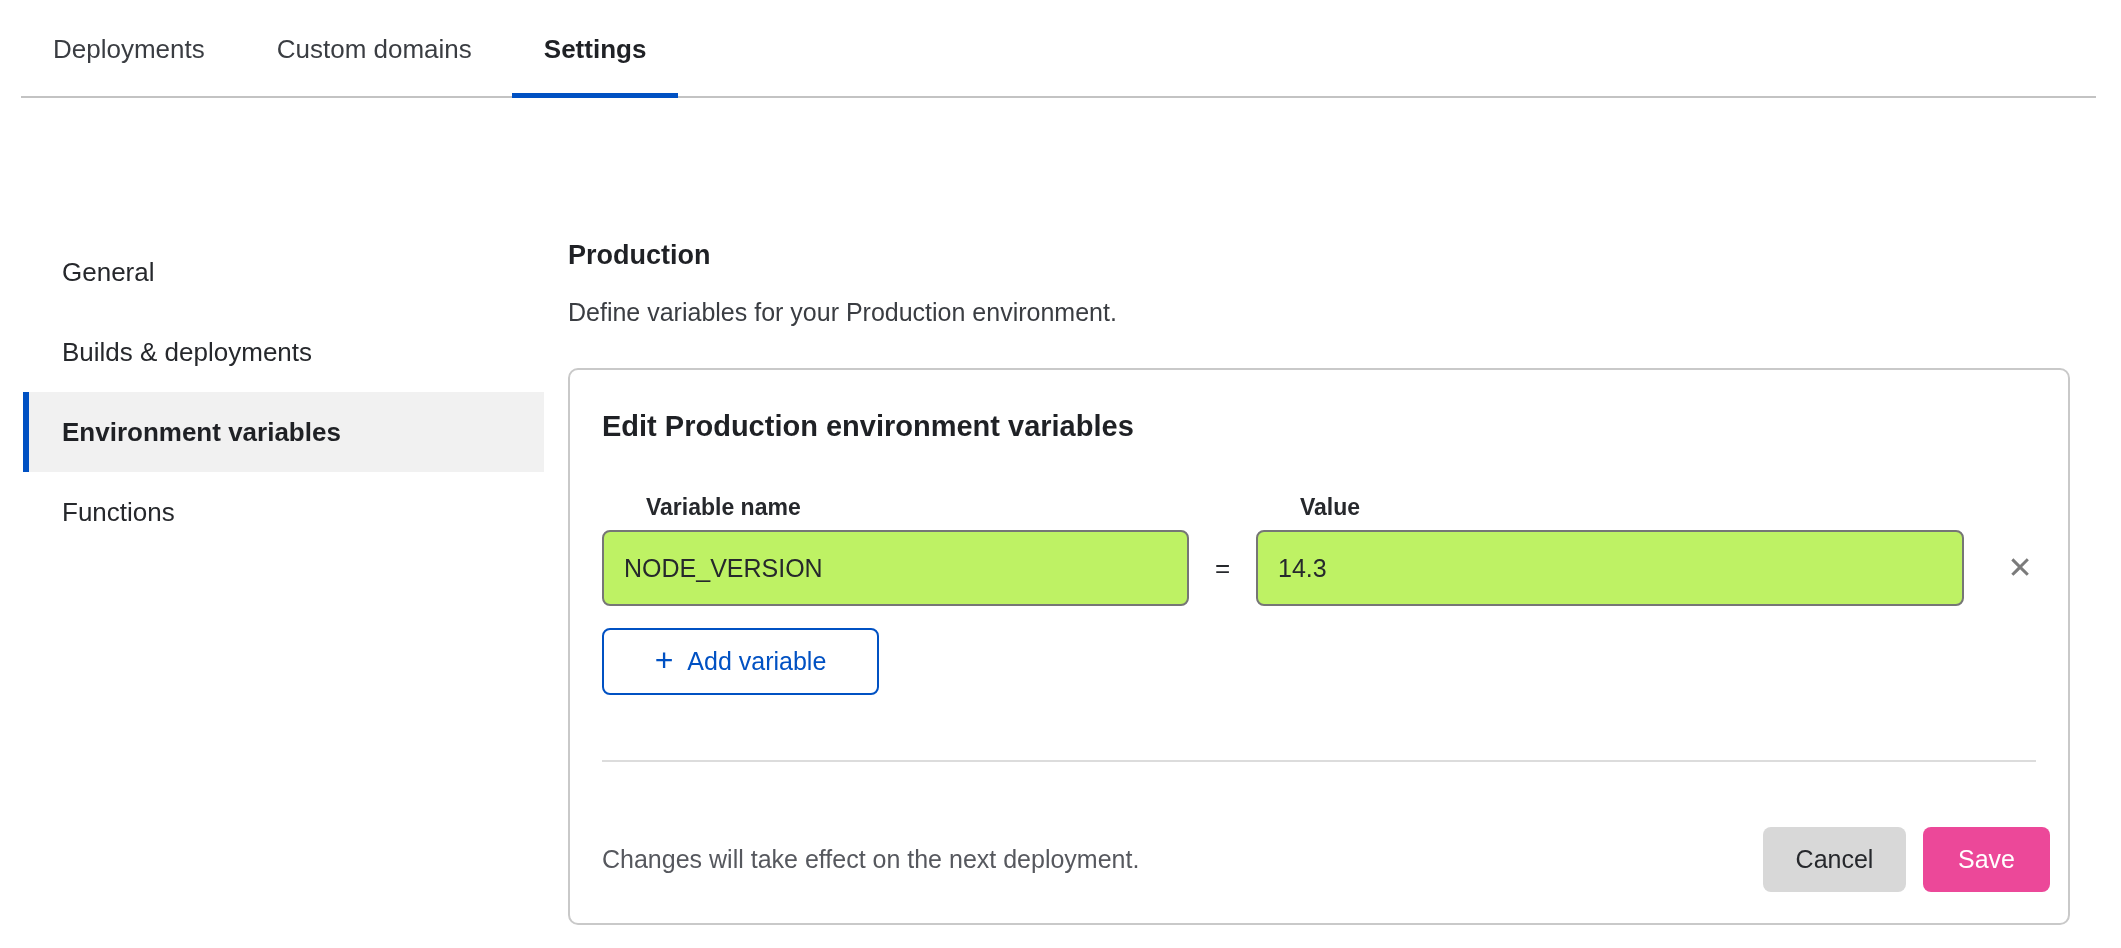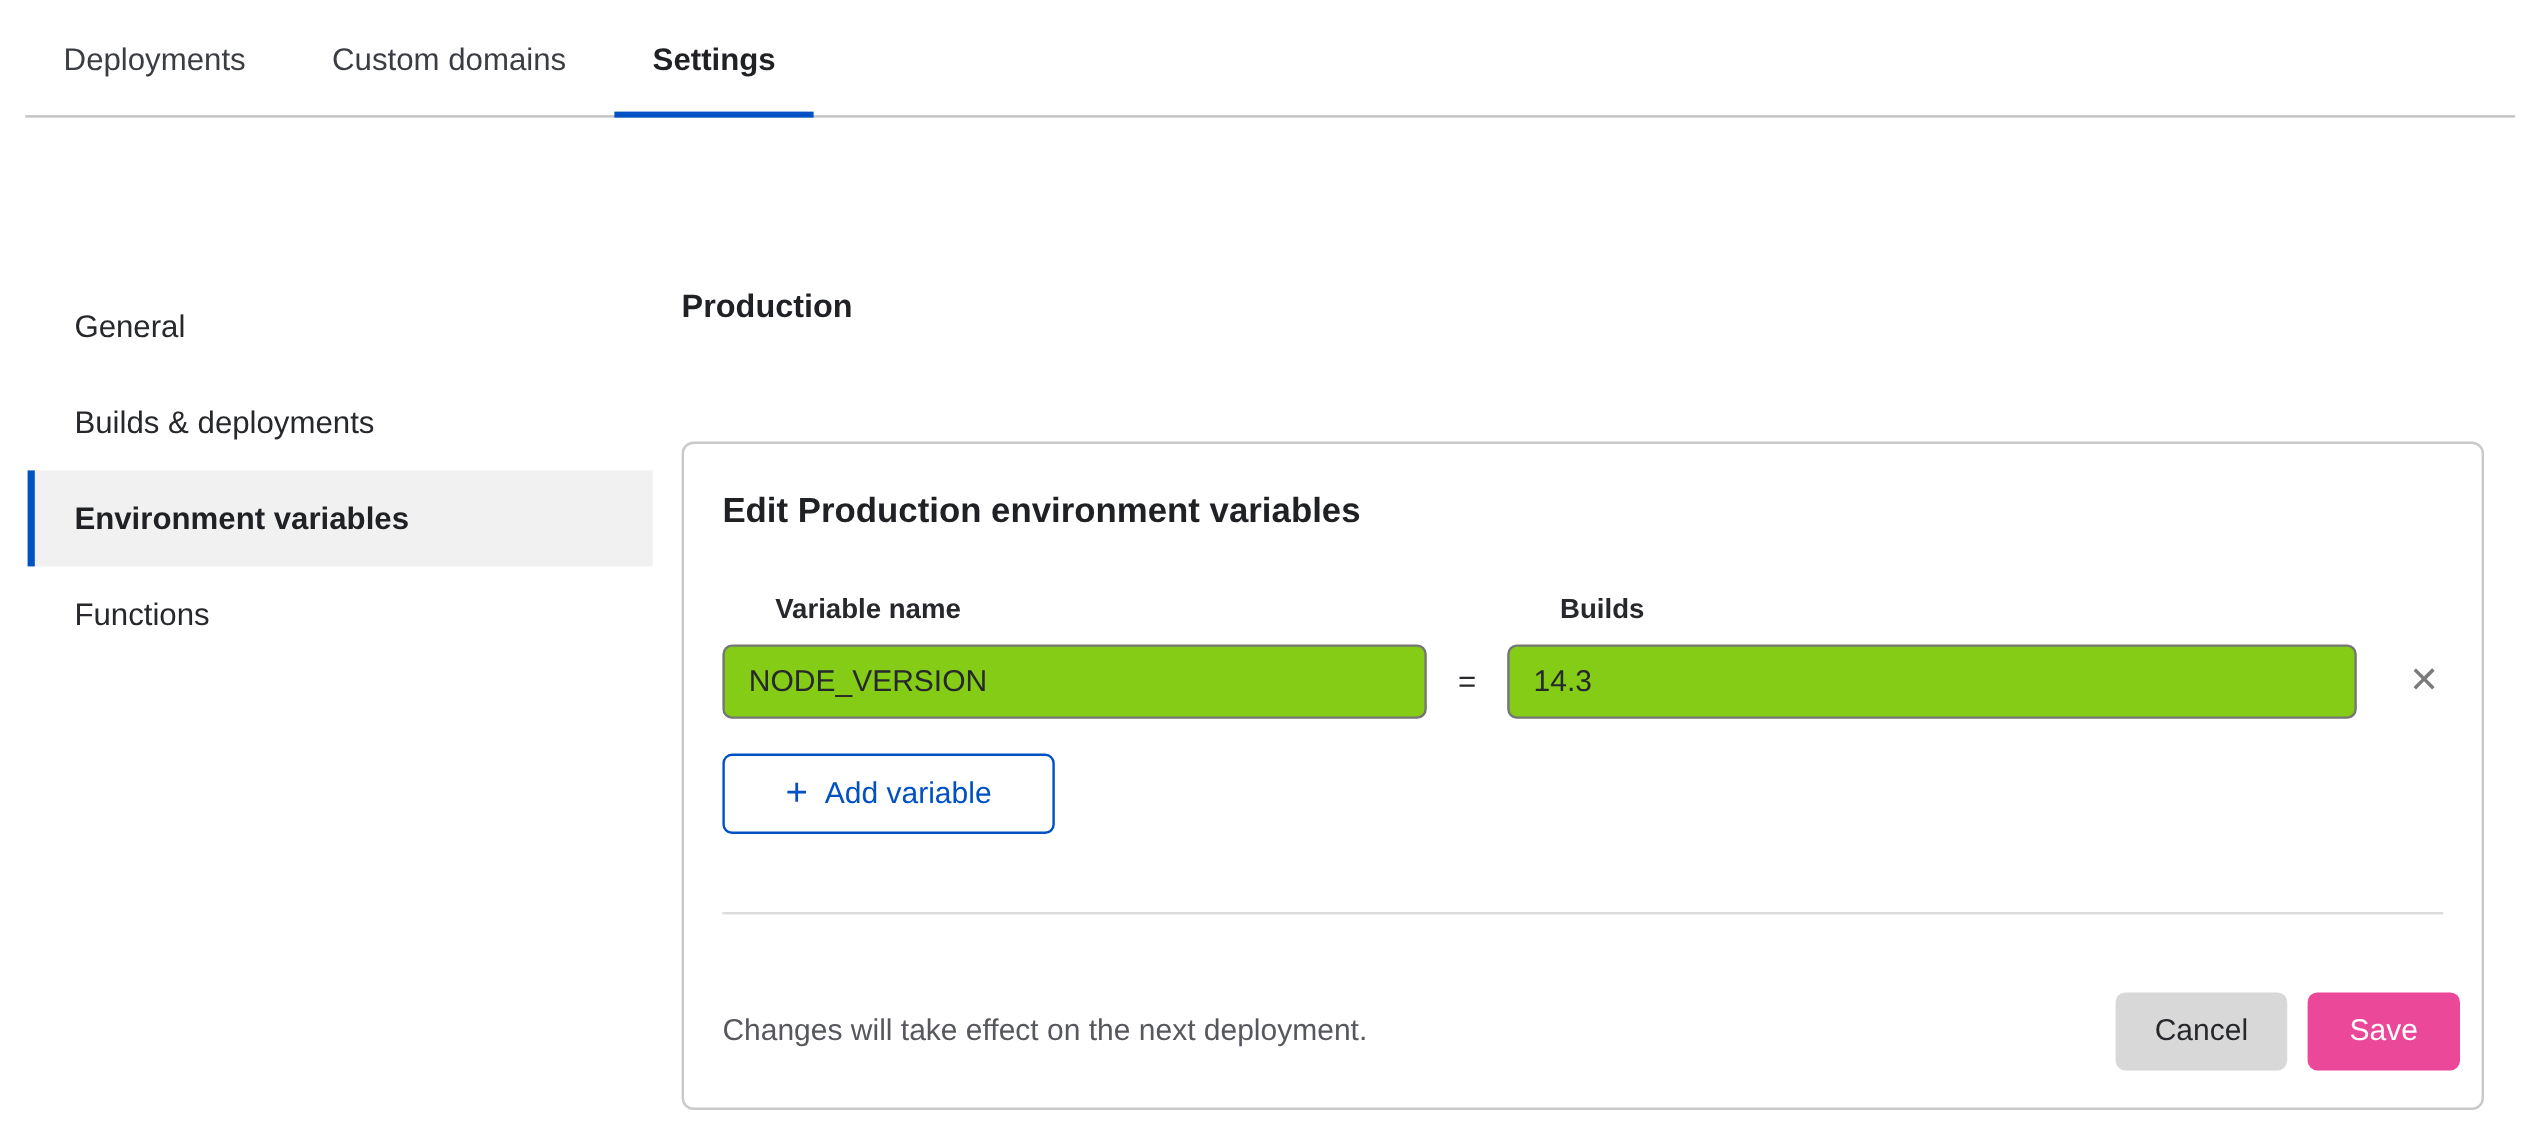--- a/index.html
+++ b/index.html
@@ -62,23 +62,23 @@
     position:absolute; left:32px; top:124px; right:32px;
     display:flex; font-size:23px; font-weight:bold; color:#26282c;
   }
   .field-labels .lbl-name { width:654px;margin-left:44px; }
 
   .var-row {
     position:absolute; left:32px; right:32px; top:167px;
     display:flex; align-items:center; height:62px;
   }
   .txt-input {
-    height:62px; border:2px solid #767676; border-radius:8px;
+    height:76px; border:2px solid #767676; border-radius:8px;
     padding:0 20px; font-size:25px; color:#26282c;
-    font-family:"Liberation Sans", sans-serif; background:#84cc16; outline:none;
+    font-family:"Liberation Sans", sans-serif; background:#bef264; outline:none;
   }
   .name-input { width:587px; }
   .value-input { width:708px; }
   .eq { width:67px; text-align:center; font-size:26px; font-weight:500; color:#26282c; }
   .row-spacer { flex:1; }
   .remove-btn {
     width:32px; height:32px; border:none; background:transparent;
     font-size:30px; line-height:32px; color:#7b7b7b; cursor:pointer;
     font-family:"Liberation Sans", sans-serif; padding:0; font-weight:300;
   }
@@ -136,29 +136,30 @@
   <div class="side-item active">
     <span>Environment variables</span>
   </div>
   <div class="side-item">
     <span>Functions</span>
   </div>
 </aside>
 
 <header class="main-head">
   <h1 class="page-title">Production</h1>
+  <p class="page-sub">Define variables for your Production environment.</p>
 </header>
 
 <section class="card">
 
   <h2 class="card-heading">Edit Production environment variables</h2>
 
   <div class="field-labels">
     <span class="lbl-name">Variable name</span>
-    <span class="lbl-value">Builds</span>
+    <span class="lbl-value">Value</span>
   </div>
 
   <div class="var-row">
     <input class="txt-input name-input" type="text" value="NODE_VERSION" style="">
     <span class="eq">=</span>
     <input class="txt-input value-input" type="text" value="14.3" style="">
     <span class="row-spacer"></span>
     <button class="remove-btn">
       <span>✕</span>
     </button>

